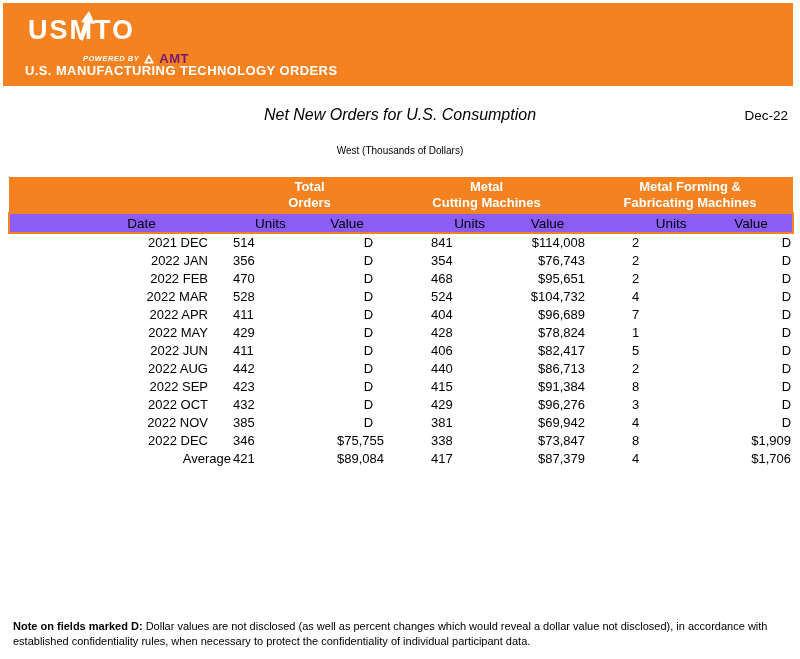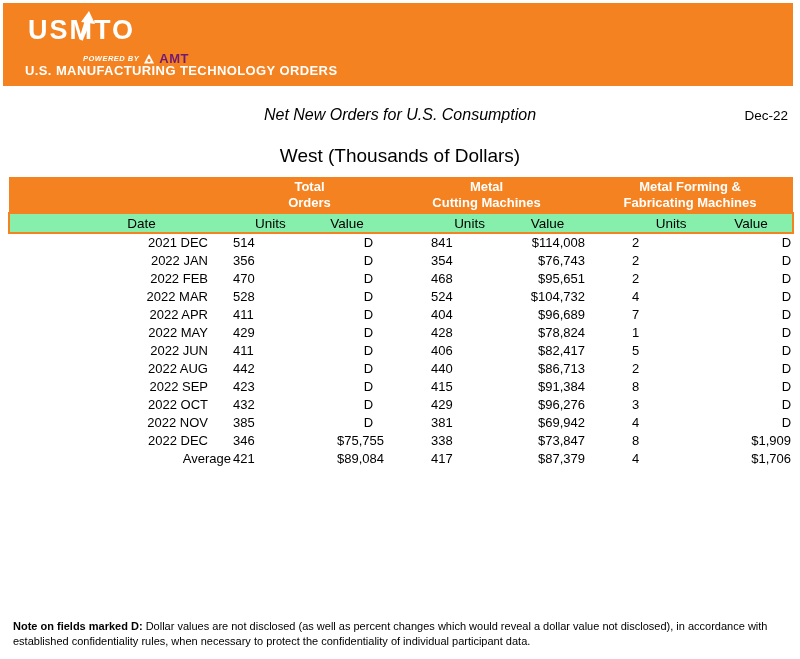--- a/index.html
+++ b/index.html
@@ -14,28 +14,28 @@
   .logo-text { font-size:27px; font-weight:bold; color:#fff; letter-spacing:2px; line-height:27px; }
   .logo-arrow { position:absolute; left:45px; top:-6px; }
   .powered-row { position:absolute; left:52px; top:48px; display:flex; align-items:center; gap:4px;margin-left:28px; }
   .powered-label { color:#fff; font-size:7.5px; font-weight:bold; font-style:italic; letter-spacing:0.5px; }
   .amt-text { color:#701a75; font-size:13px; font-weight:bold; letter-spacing:0.5px;text-align:center; }
   .tagline { position:absolute; left:22px; top:60px; color:#fff; font-size:13px; font-weight:bold; letter-spacing:0.4px; }
   
   .report-title { position:absolute; top:106px; left:0; width:800px; text-align:center;
     font-size:16px; font-style:italic; }
   .report-period { position:absolute; top:108px; right:12px; font-size:13.5px; }
-  .report-subtitle { position:absolute; top:145px; left:0; width:800px; text-align:center; font-size:19px; }
+  .report-subtitle { position:absolute; top:145px; left:0; width:800px; text-align:center; font-size:10px; }
   
   .tbl-wrap { position:absolute; left:8px; top:177px; width:784px; }
   table { border-collapse:collapse; table-layout:fixed; width:784px; }
   td { overflow:hidden; white-space:nowrap; }
   tr.band td { background:#F58220; height:36px; color:#fff; font-size:13px; font-weight:bold;
     text-align:center; vertical-align:middle; line-height:16px; padding-top:1px; }
-  tr.subhead td { background:#86efac; height:20px; font-size:13.5px; text-align:center;
+  tr.subhead td { background:#8b5cf6; height:20px; font-size:13.5px; text-align:center;
     border-top:2px solid #F58220; border-bottom:2px solid #F58220; vertical-align:middle; }
   tr.subhead td:first-child { border-left:2px solid #F58220; }
   tr.subhead td:last-child { border-right:2px solid #F58220; }
   tr.subhead td.h-date { padding-left:40px; }
   tr.datarow { height:18px; }
   tr.datarow td { font-size:13px; vertical-align:middle; }
   tr.datarow:first-child td { padding-top:3px; }
   td.c-date { text-align:right; padding-right:25px; }
   tr.summary td.c-date { padding-right:2px; }
   td.c-num { padding-right:2px; }

